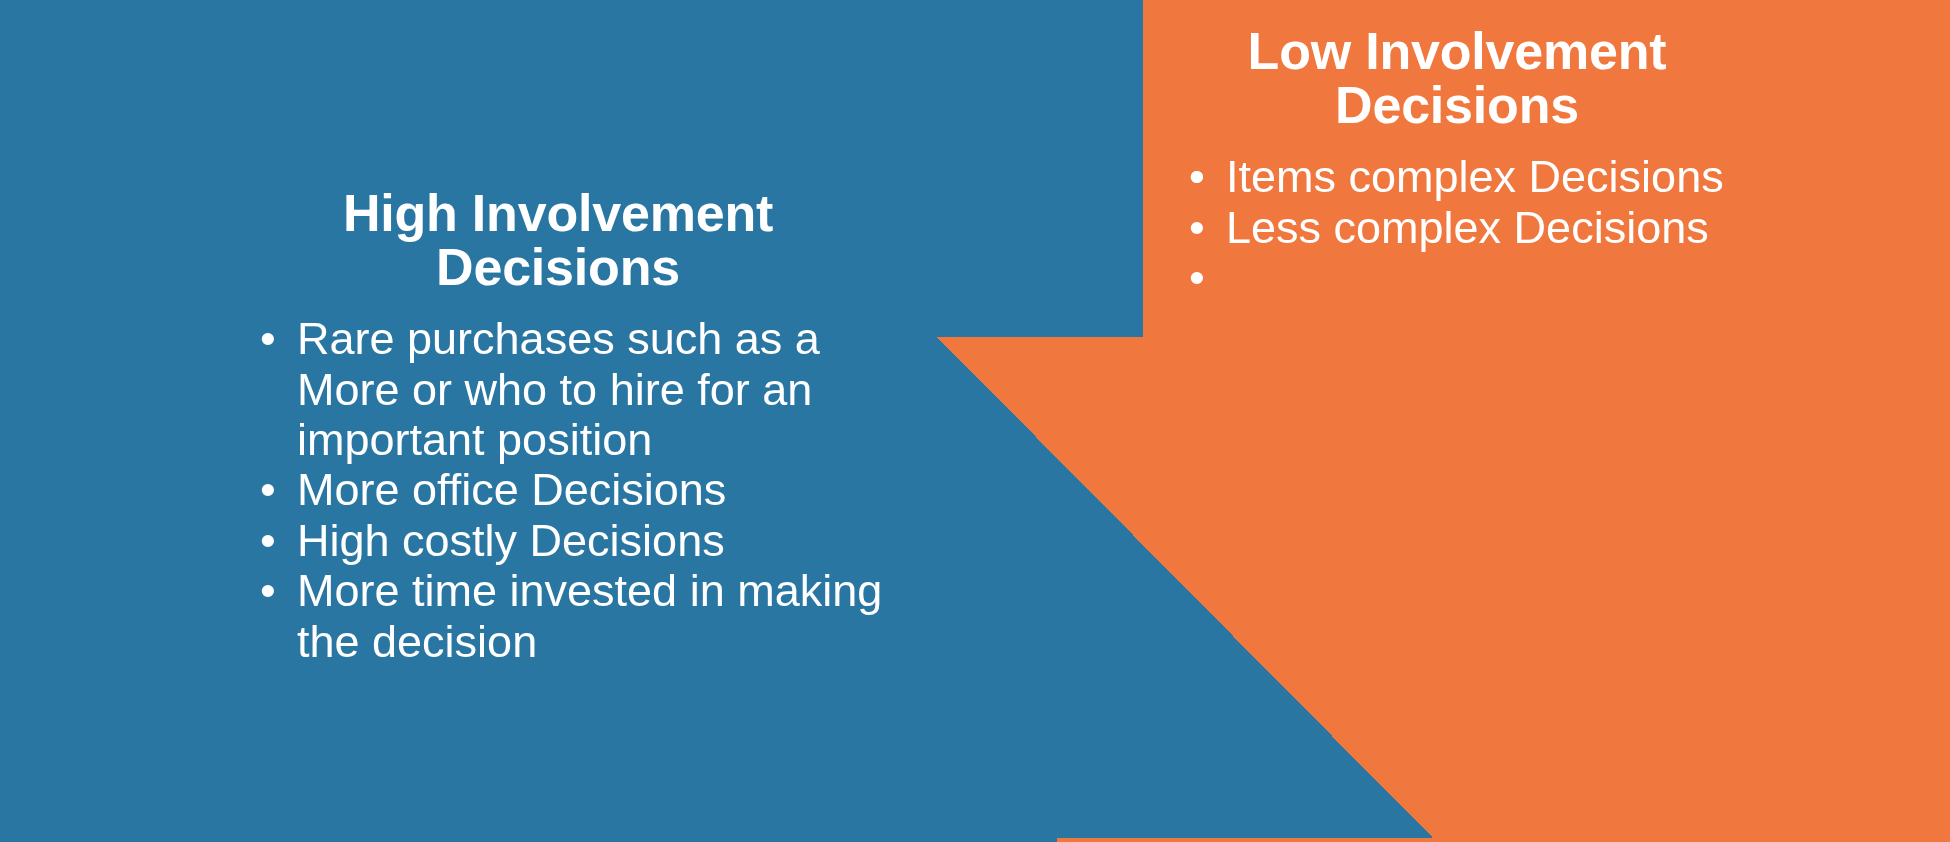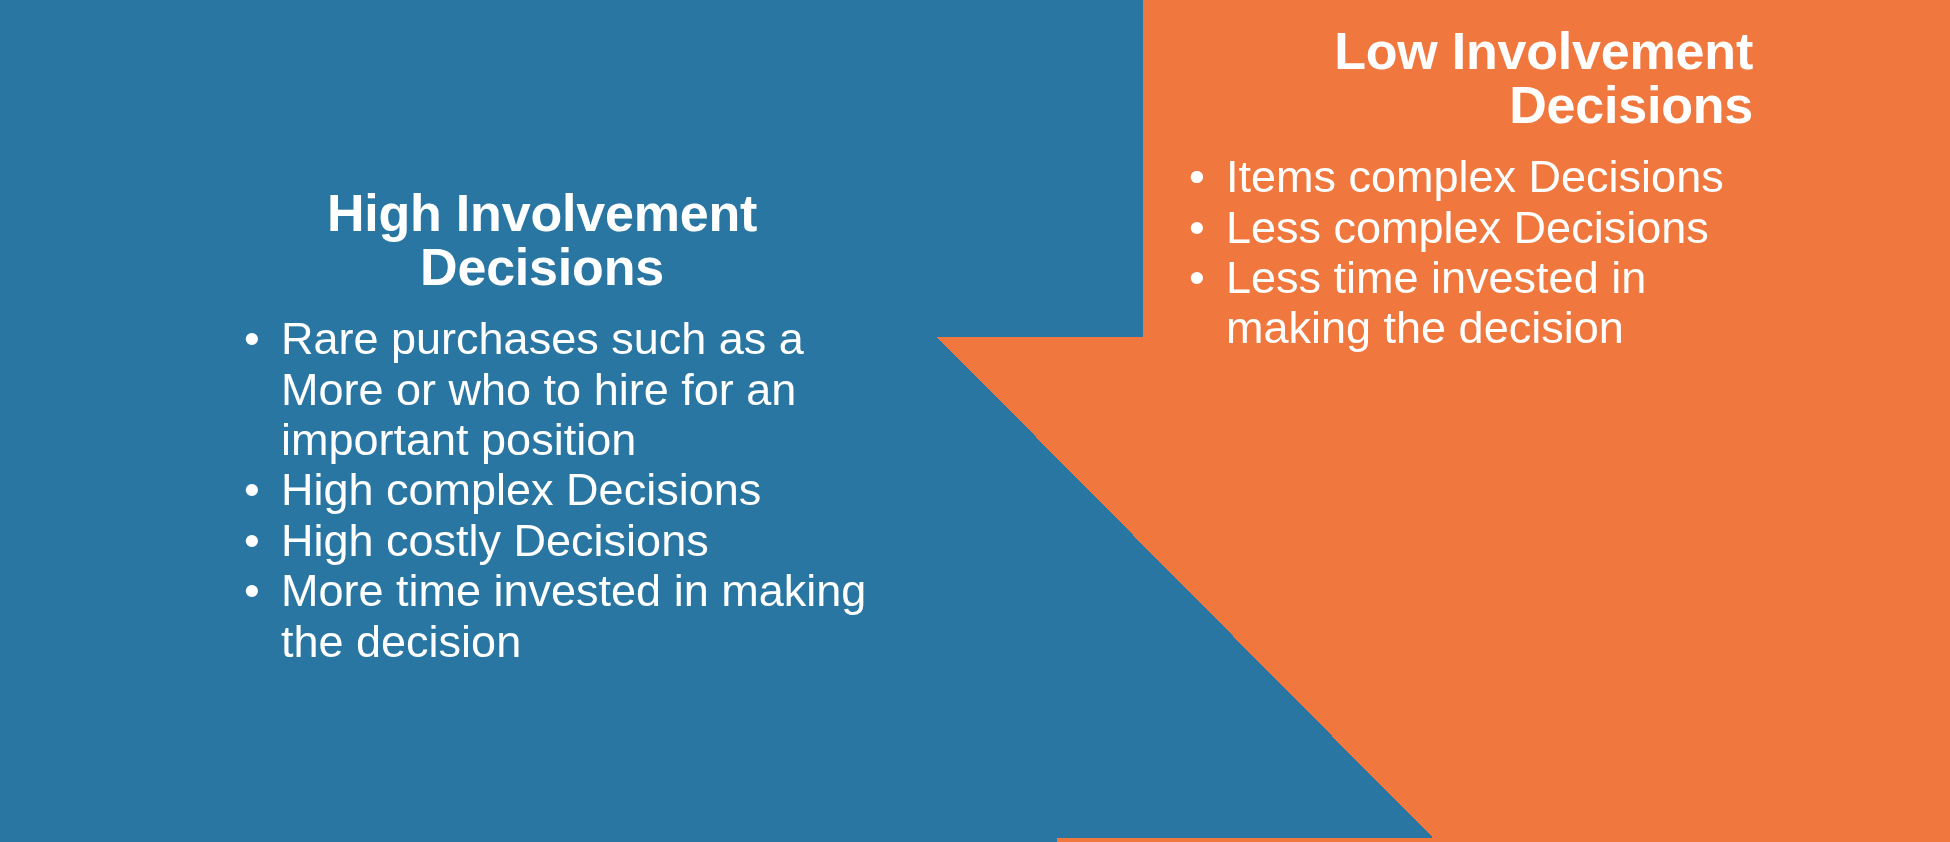--- a/index.html
+++ b/index.html
@@ -27,40 +27,39 @@
     display: block;
   }
 
   
   .column {
     position: absolute;
     color: #FFFFFF;
   }
 
   #left-column {
-    left: 216px;
+    left: 232px;
     top: 186px;
     width: 652px;
   }
   #right-column {
     left: 1161px;
     top: 24px;
     width: 592px;
   }
 
   .panel-title {
     font-weight: bold;
     font-size: 52px;
     line-height: 1.04;
     text-align: center;
     margin: 0 0 20px 0;
     letter-spacing: -0.2px;
   }
   #right-column .panel-title {
-    text-align: right;
   }
 
   .bullet-list {
     list-style: none;
     margin: 0;
     padding: 0;
     font-size: 45px;
     line-height: 1.12;
     font-weight: 400;
   }
@@ -99,21 +98,21 @@
       <span>High Involvement</span><br>
       <span>Decisions</span>
     </div>
     <ul class="bullet-list">
       <li>
         <span class="bullet-dot">•</span>
         <span class="bullet-text">Rare purchases such as a More or who to hire for an important position</span>
       </li>
       <li>
         <span class="bullet-dot">•</span>
-        <span class="bullet-text">High complex Decisions</span>
+        <span class="bullet-text">More office Decisions</span>
       </li>
       <li>
         <span class="bullet-dot">•</span>
         <span class="bullet-text">High costly Decisions</span>
       </li>
       <li>
         <span class="bullet-dot">•</span>
         <span class="bullet-text">More time invested in making the decision</span>
       </li>
     </ul>
@@ -131,18 +130,17 @@
       <li>
         <span class="bullet-dot">•</span>
         <span class="bullet-text">Items  complex Decisions</span>
       </li>
       <li>
         <span class="bullet-dot">•</span>
         <span class="bullet-text">Less  complex Decisions</span>
       </li>
       <li>
         <span class="bullet-dot">•</span>
-        <span class="bullet-text">Less time invested in making the decision</span>
       </li>
     </ul>
   </div>
 
 </div>
 
 </body></html>

